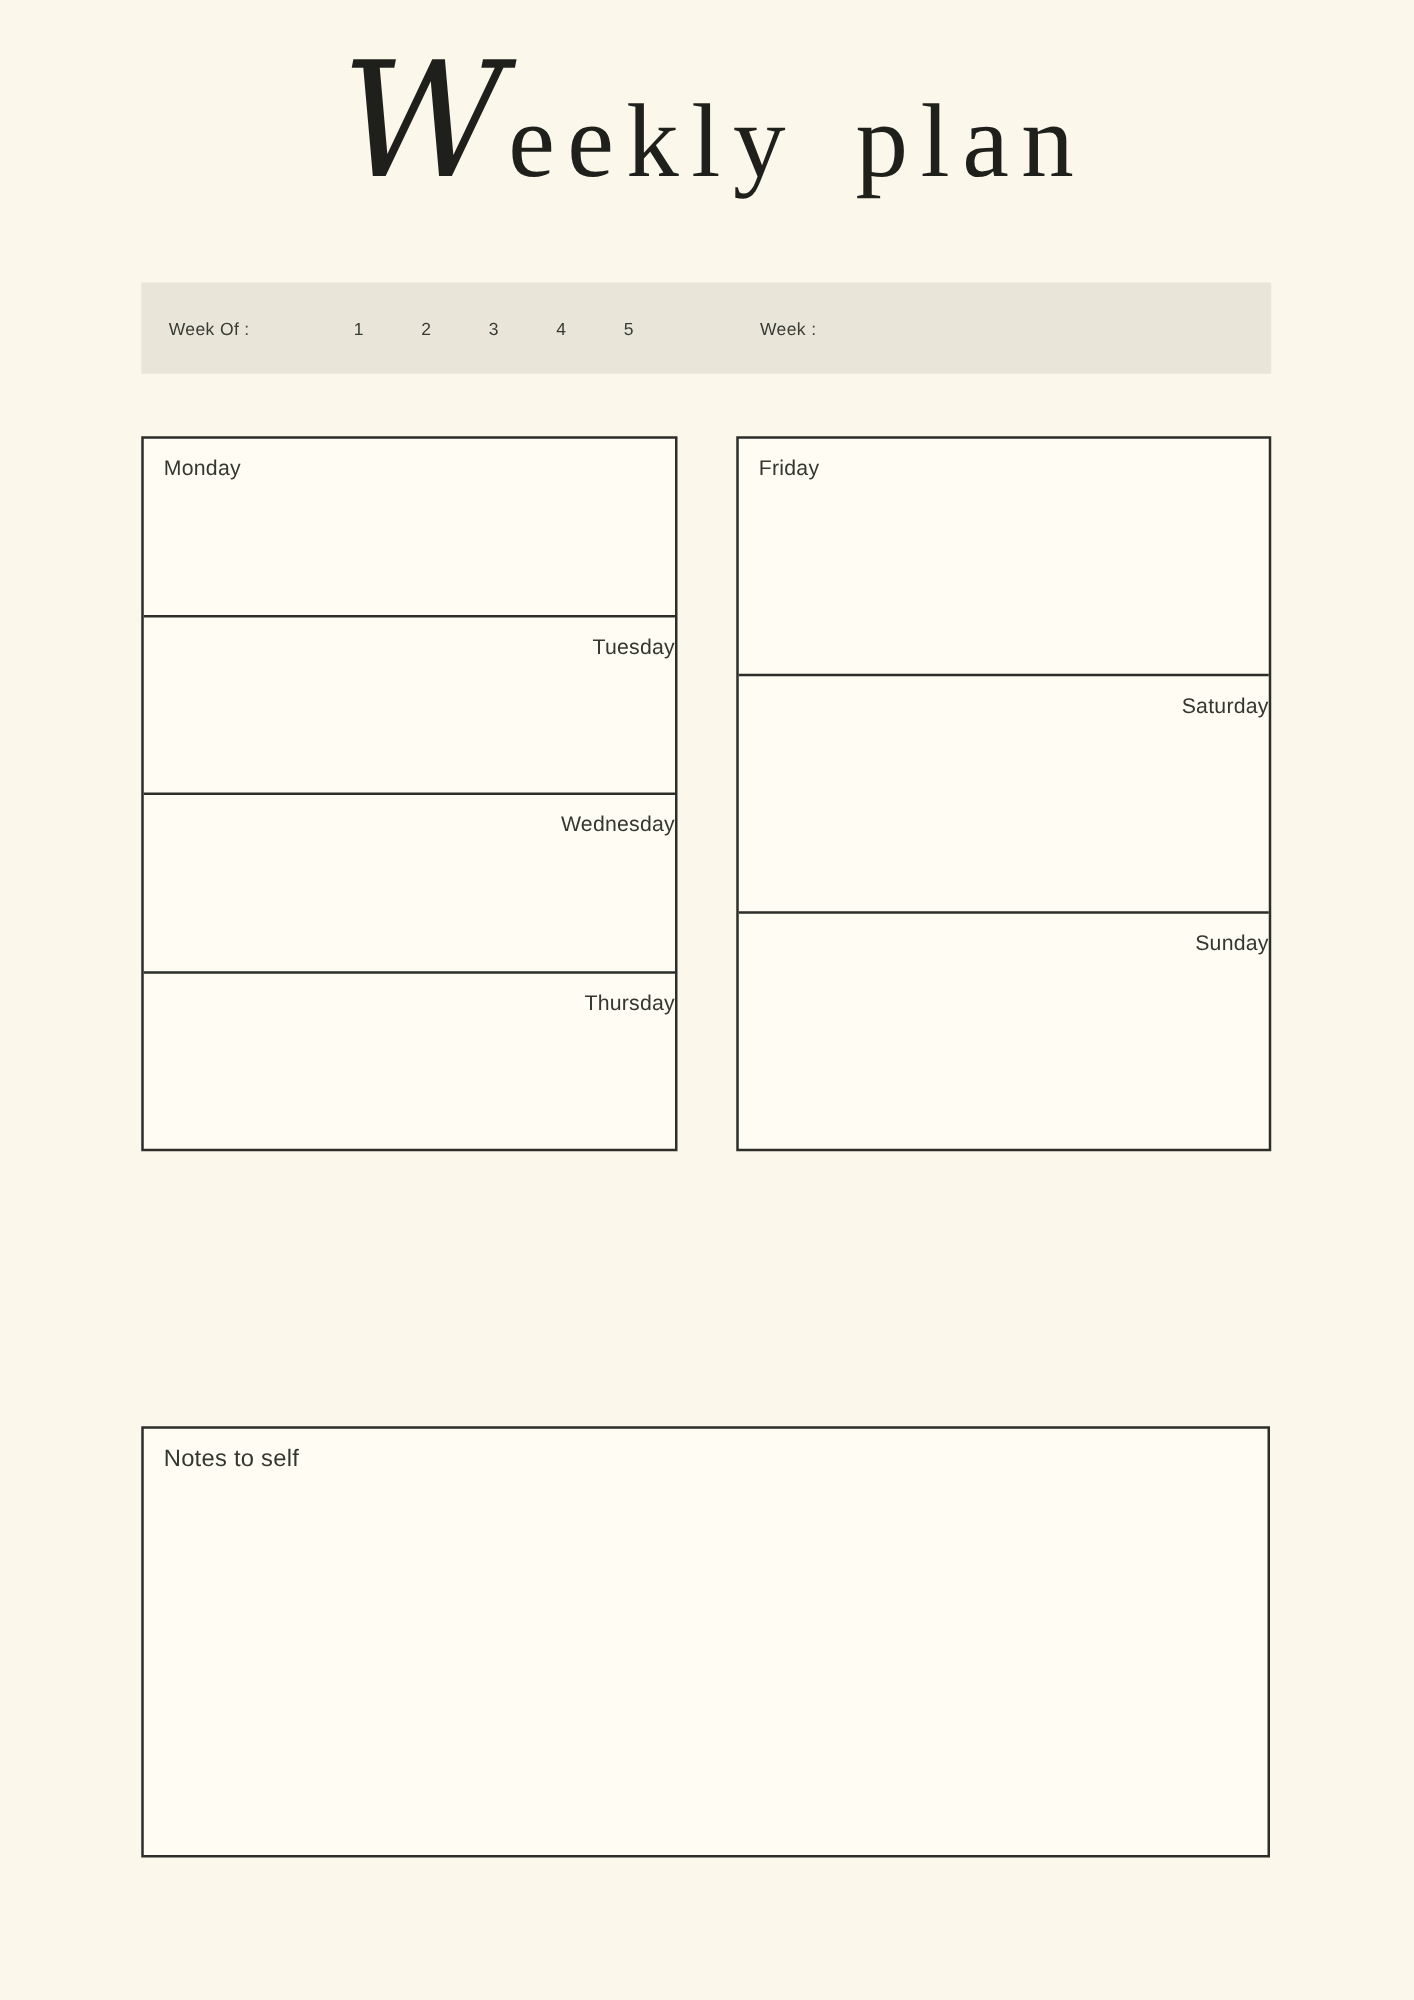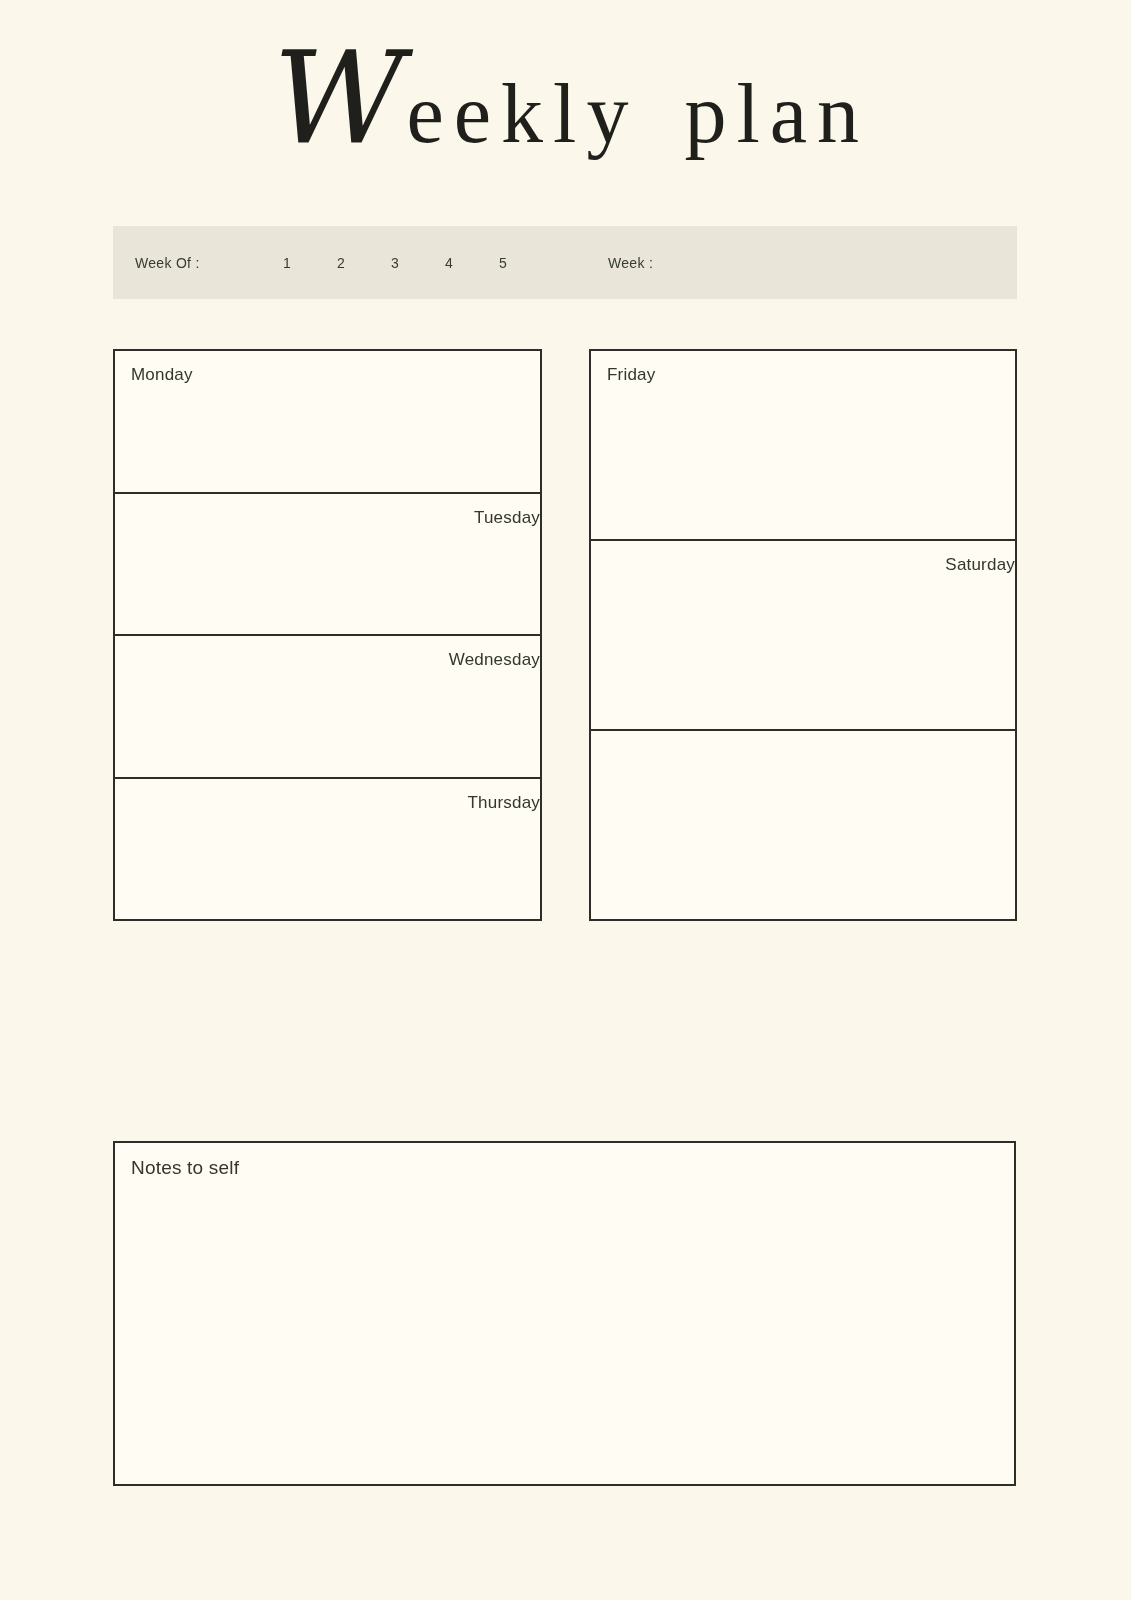--- a/index.html
+++ b/index.html
@@ -186,20 +186,21 @@
   <div class="day-column right">
     <div class="day-cell">
       <div class="day-label">Friday</div>
       <div class="day-notes-area"></div>
     </div>
     <div class="day-cell">
       <div class="day-label">Saturday</div>
       <div class="day-notes-area"></div>
     </div>
     <div class="day-cell">
+      <div class="day-label">Sunday</div>
       <div class="day-notes-area"></div>
     </div>
   </div>
 
   <div class="notes-panel">
     <div class="notes-label">Notes to self</div>
     <div class="notes-area"></div>
   </div>
 
 </div>

